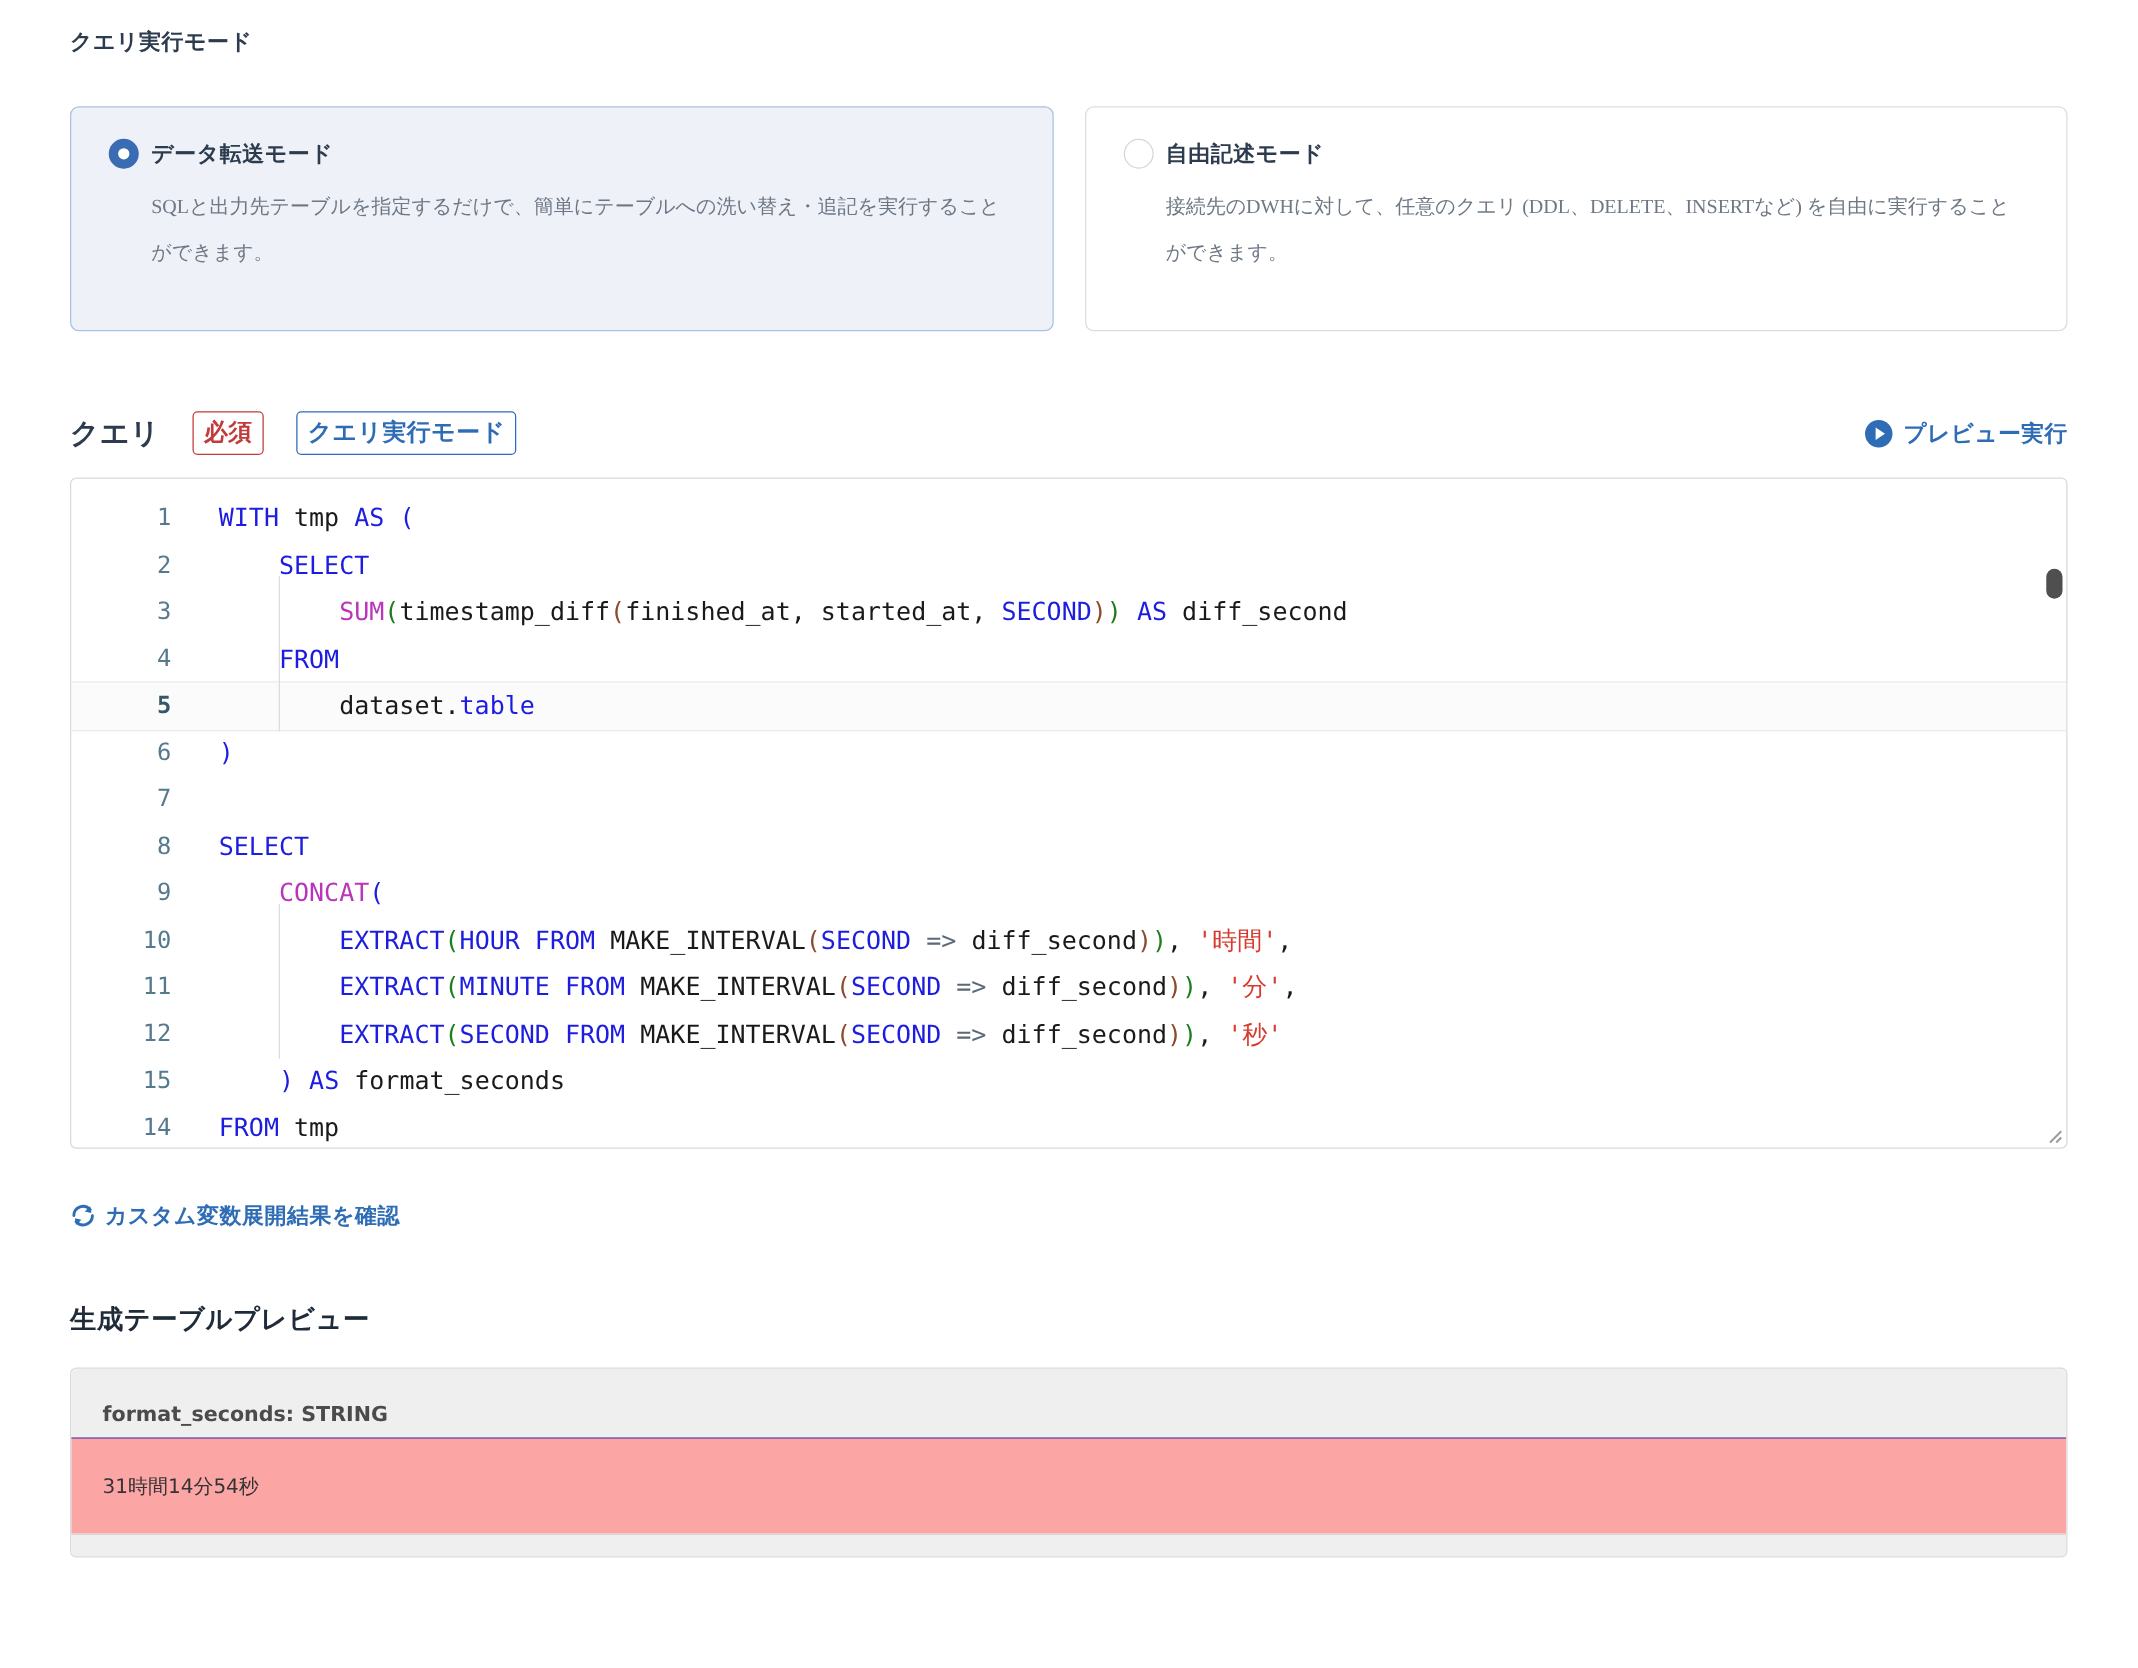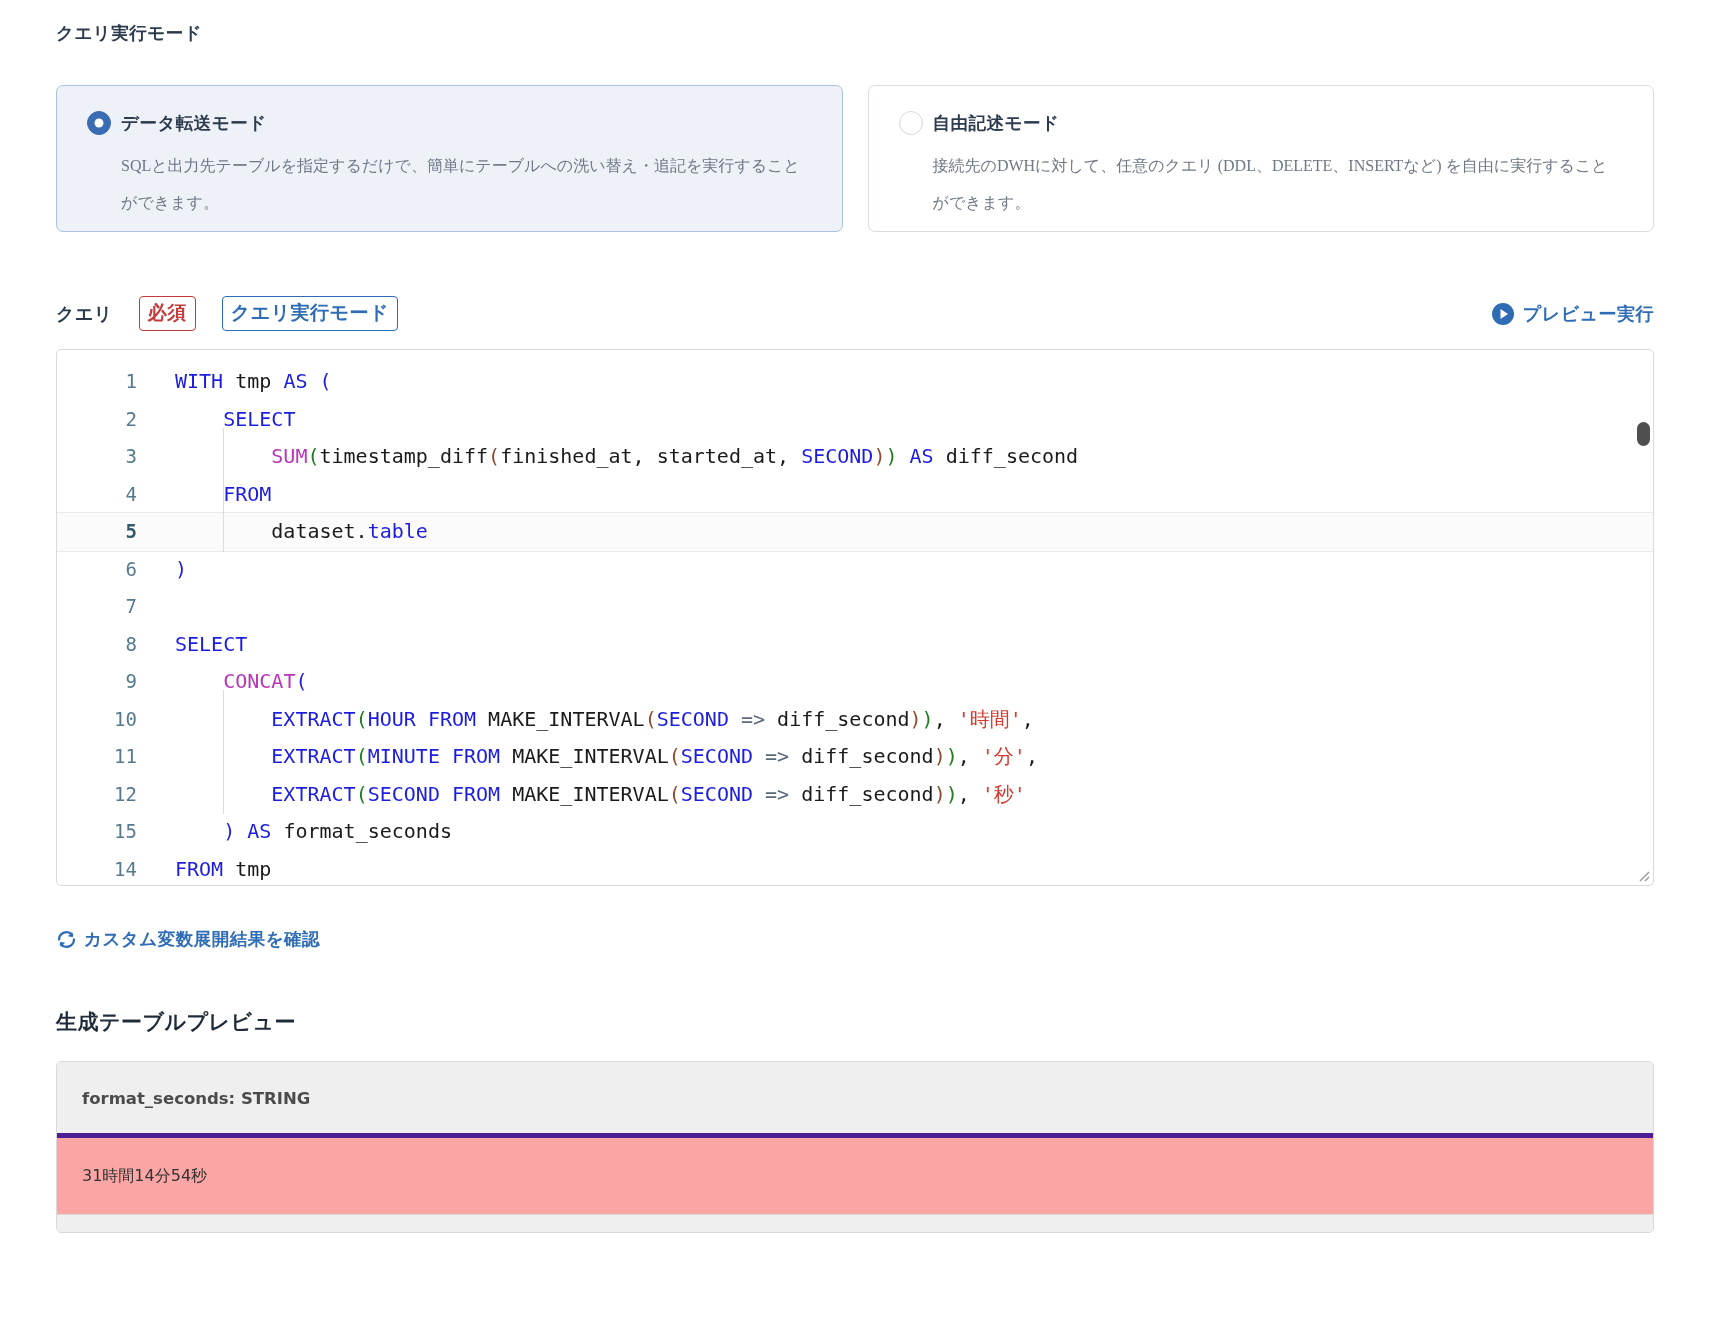--- a/index.html
+++ b/index.html
@@ -18,21 +18,21 @@
     font-size:17.5px;
     font-weight:bold;
     color:#2c3b4d;
     letter-spacing:0.5px;
   }
 
   
   .cards { display:flex; gap:25px; margin-top:40px; }
   .card {
     flex:1;
-    height:147px;
+    height:180px;
     border:1px solid #dadde3;
     border-radius:7px;
     background:#ffffff;
     padding:25px 30px 0 30px;
   }
   .card.selected {
     background:#eef1f8;
     border-color:#a9c2e0;
   }
   .card-head { display:flex; align-items:center; gap:10px; }
@@ -48,21 +48,21 @@
     background:#ffffff; transform:translate(-50%,-50%);
   }
   .card-title { font-size:17.5px; font-weight:bold; color:#2c3b4d; letter-spacing:0.5px; }
   .card-desc {
     margin-top:12px; margin-left:34px;
     font-size:16px; line-height:37px; color:#6e7885;font-family:Liberation Serif, serif;
   }
 
   
   .query-row { display:flex; align-items:center; margin-top:64px; }
-  .query-label { font-size:18px; font-weight:bold; color:#2c3b4d; letter-spacing:0.5px; }
+  .query-label { font-size:23px; font-weight:bold; color:#2c3b4d; letter-spacing:0.5px; }
   .badge {
     margin-left:26px;
     font-size:19px; font-weight:700;
     border-radius:4px;
     padding:3px 8px 4px 8px;
     background:#ffffff;
     letter-spacing:0.5px;
   }
   .badge-required { color:#c23b3b; border:1px solid #c23b3b; }
   .badge-custom   { color:#2e6cb5; border:1px solid #2e6cb5; }
@@ -144,23 +144,23 @@
   }
   .preview-table {
     margin-top:25px;
     border:1px solid #d9d9d9;
     border-radius:5px;
     overflow:hidden;
   }
   .pt-header {
     background:#efefef;
     padding:0 25px;
-    height:76px; line-height:73px;
+    height:56px; line-height:73px;
     font-size:16.5px; font-weight:bold; color:#4b4b4b;
-    border-bottom:5px solid #4c1d95;
+    border-bottom:1px solid #4c1d95;
   }
   .pt-row {
     background:#fca5a5;
     padding:0 25px;
     height:76px; line-height:76px;
     font-size:16px; color:#333333;
   }
   .pt-footer-strip {
     background:#efefef;
     border-top:1px solid #d9d9d9;

